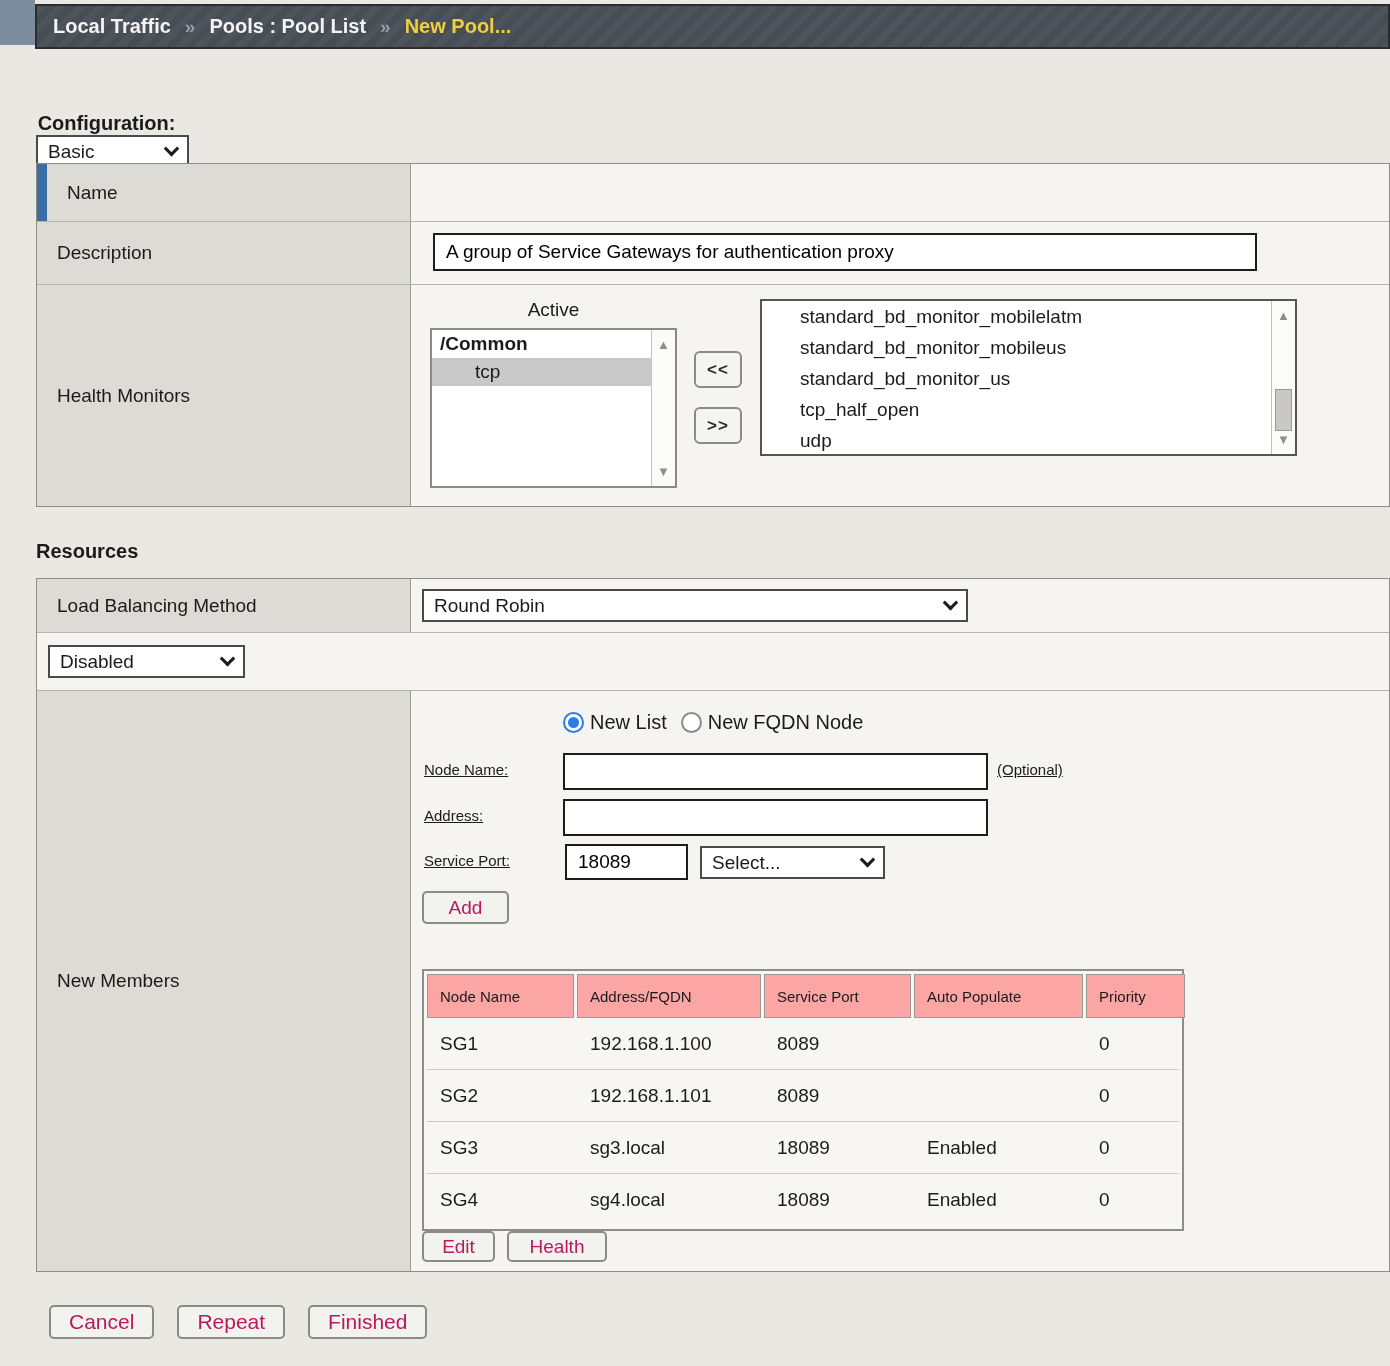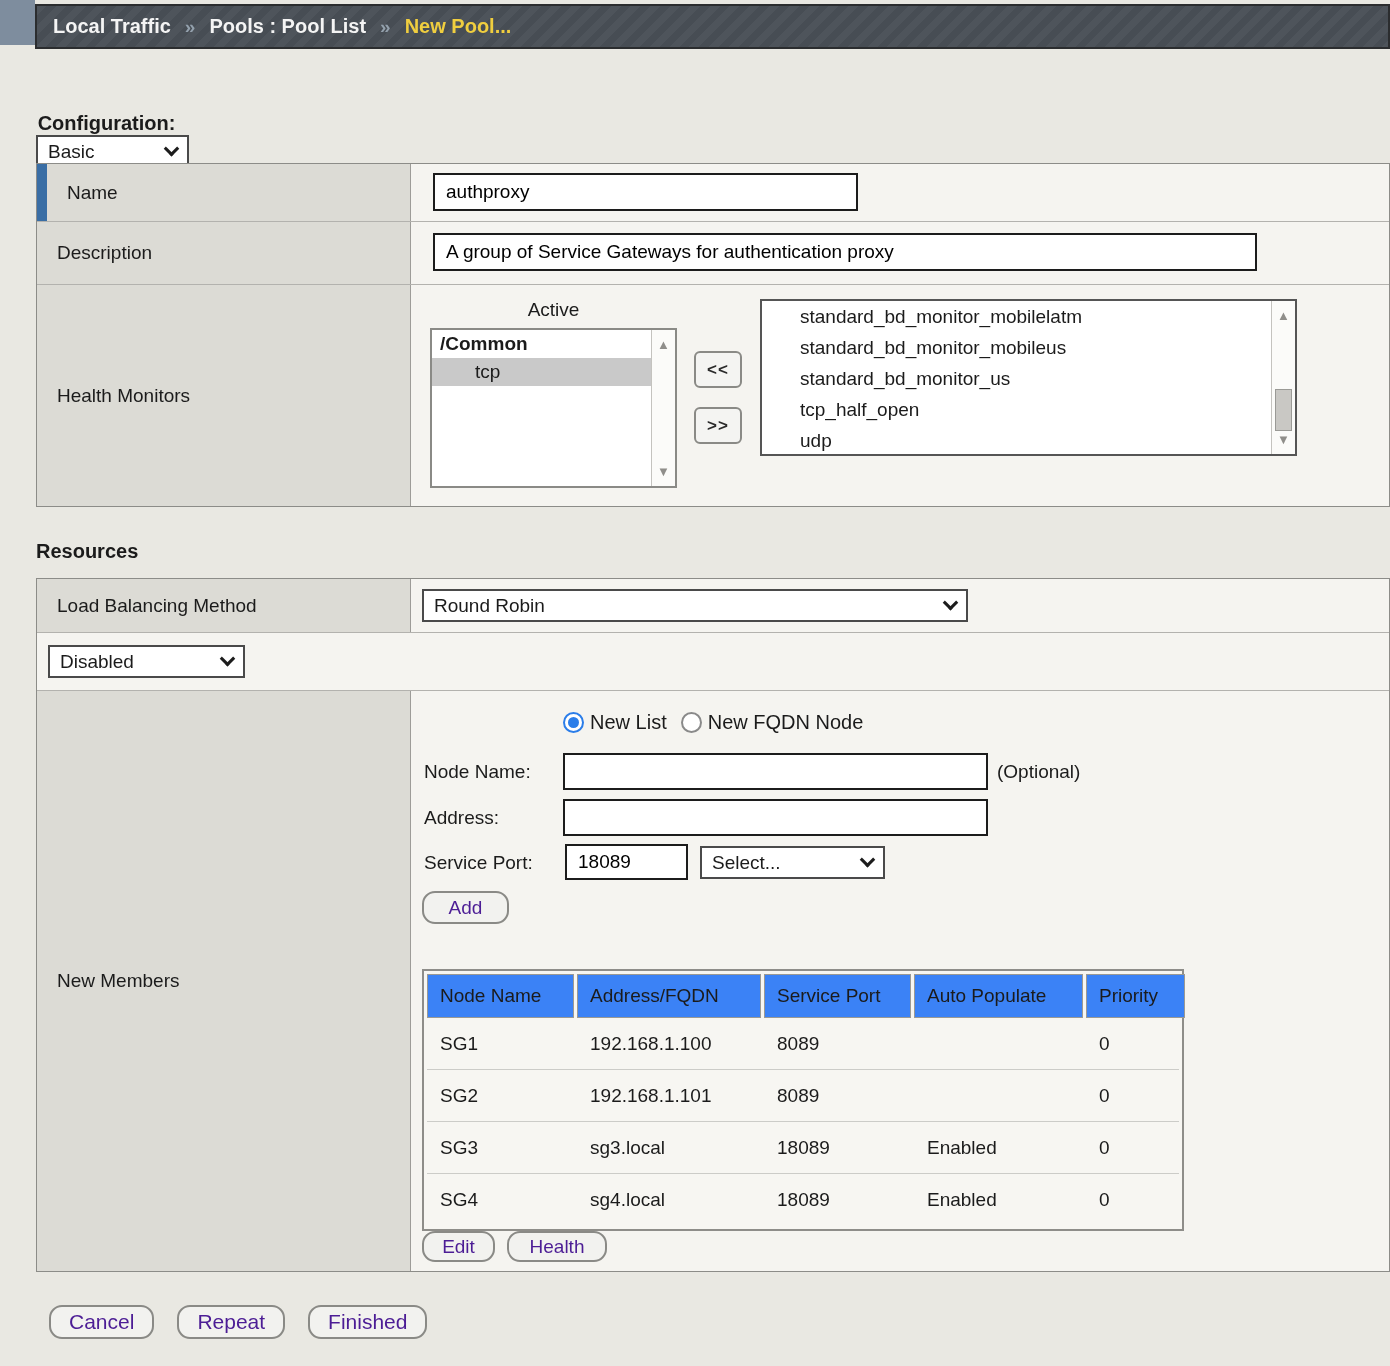--- a/index.html
+++ b/index.html
@@ -115,36 +115,36 @@
   }
   .radio {
     width:21px; height:21px; border-radius:50%; background:#fff;
     border:2px solid #8a8a8a; display:inline-flex; align-items:center; justify-content:center;
     margin-right:6px; flex:0 0 auto; cursor:pointer;
   }
   .radio.checked { border:2.5px solid #2b7de9; }
   .radio.checked .dot { width:11px; height:11px; border-radius:50%; background:#2b7de9; }
   .radio-gap { width:14px; }
 
-  .inline-label { position:absolute; font-size:19px; }
+  .inline-label { position:absolute; font-size:15px;text-decoration:underline; }
   .small-btn {
-    border:2px solid #8a8a86; border-radius:13px; background:#f2f2ef;
-    font-family:"Liberation Sans", sans-serif; font-size:19px; color:#4c1d95;
+    border:2px solid #8a8a86; border-radius:5px; background:#f2f2ef;
+    font-family:"Liberation Sans", sans-serif; font-size:19px; color:#be185d;
     cursor:pointer;
   }
 
   
   .mtable {
     position:absolute; left:11px; top:278px; width:762px;
     background:#f7f6f2; border:2px solid #8e8d89; padding:3px;
   }
   .mt-header { display:grid; grid-template-columns:147px 184px 147px 169px 99px; gap:3px; }
   .mt-hcell {
-    background:#3b82f6; border:1px solid #9a9994; height:44px;
-    display:flex; align-items:center; padding-left:12px; font-size:19px;
+    background:#fca5a5; border:1px solid #9a9994; height:44px;
+    display:flex; align-items:center; padding-left:12px; font-size:15px;
   }
   .mt-row {
     display:grid; grid-template-columns:147px 184px 147px 169px 99px; gap:3px;
     border-bottom:1px solid #ccccc8; height:52px;
   }
   .mt-row:last-child { border-bottom:none; }
   .mt-cell { display:flex; align-items:center; padding-left:13px; font-size:19px; }
 
   .row-action-btns { position:absolute; left:11px; top:540px; display:flex; gap:12px; }
 
@@ -171,23 +171,20 @@
     <span class="chev"></span>
   </div>
 </div>
 
 <div class="form-table" style="top:163px;">
 
   <div class="form-row" style="height:58px;">
     <div class="row-label rel">
       <span class="accent-bar"></span>
       <span class="lbl-text">Name</span>
-    </div>
-    <div class="row-value">
-      <input class="text-input" style="left: 22px; top: 9px; width: 425px; height: 38px;" value="authproxy">
     </div>
   </div>
 
   <div class="form-row" style="height:63px;">
     <div class="row-label">
       <span>Description</span>
     </div>
     <div class="row-value">
       <input class="text-input" style="left: 22px; top: 11px; width: 824px; height: 38px;" value="A group of Service Gateways for authentication proxy">
     </div>

